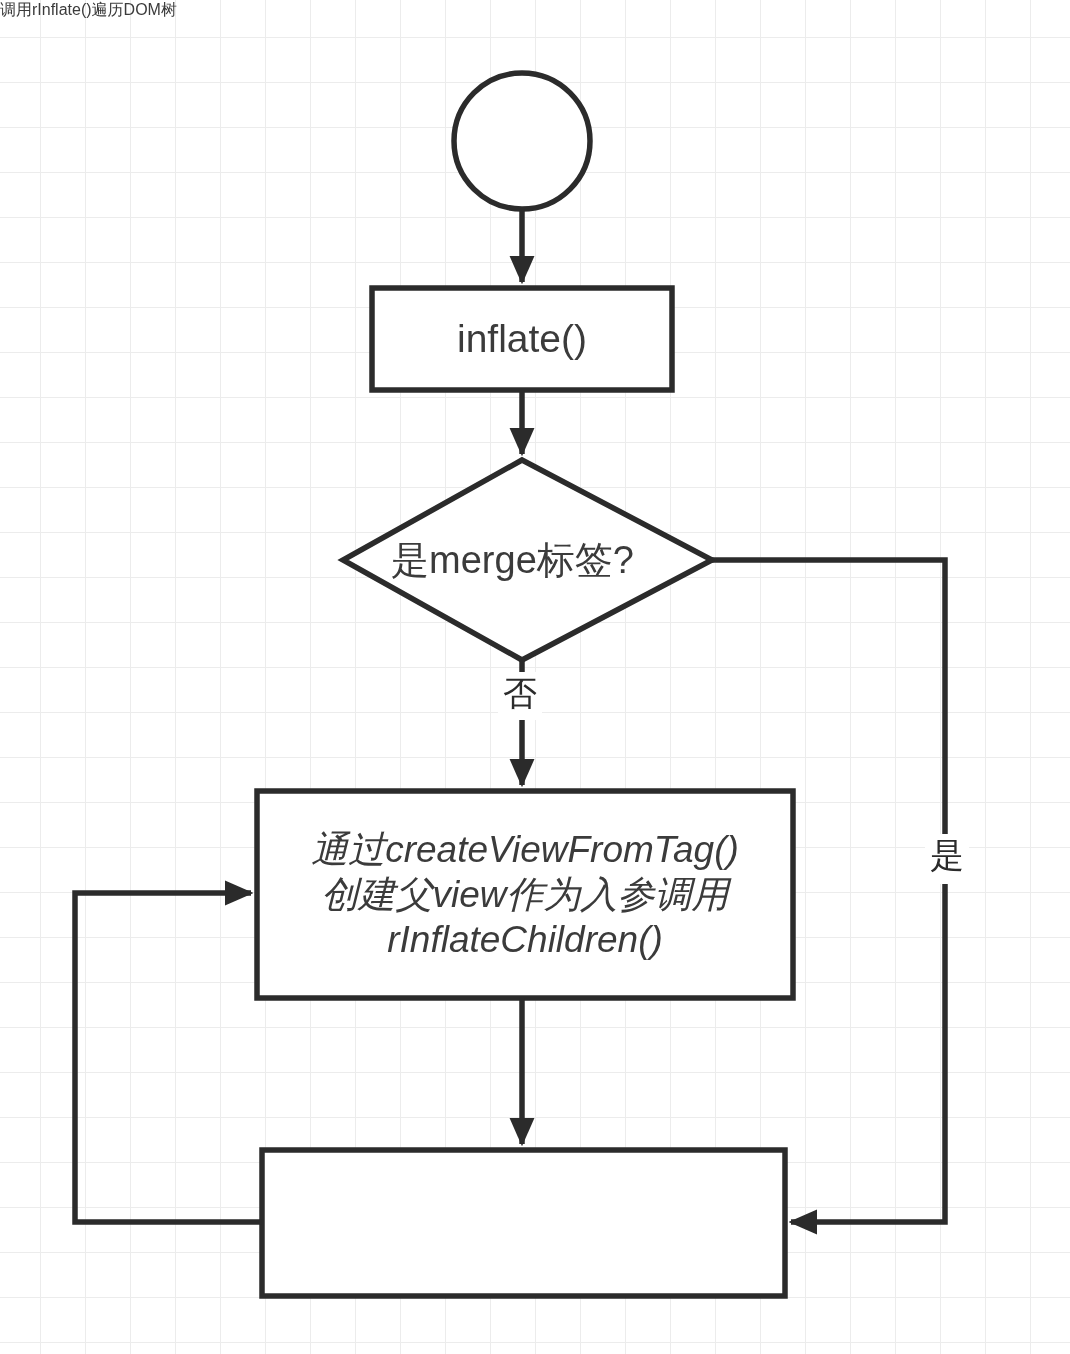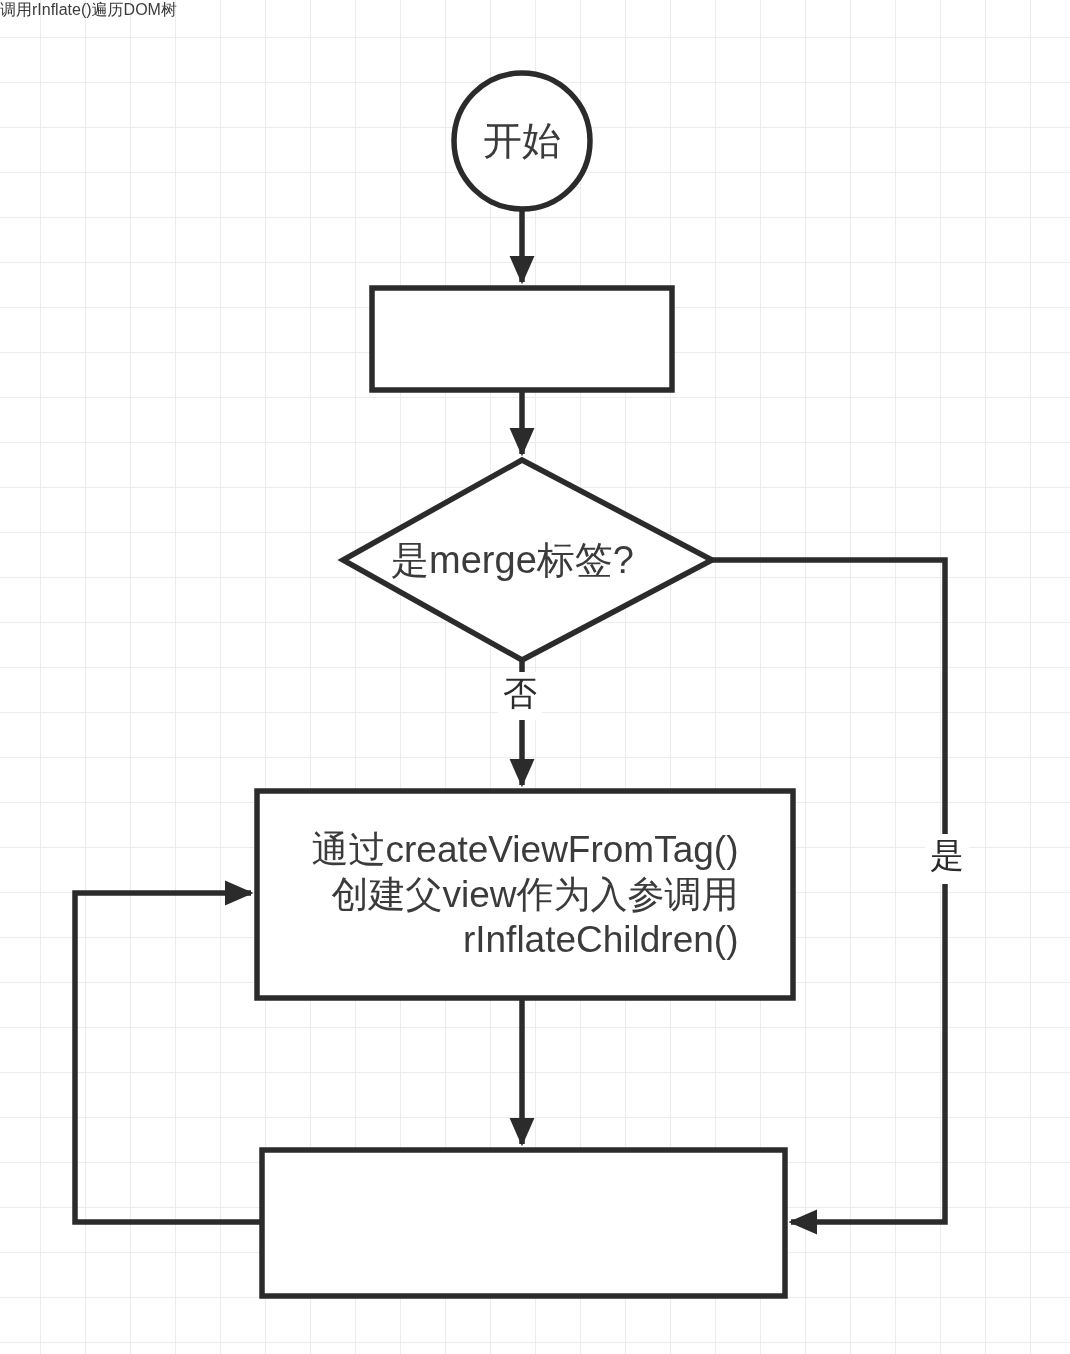--- a/index.html
+++ b/index.html
@@ -27,37 +27,37 @@
     left: 0;
     top: 0;
     width: 1070px;
     height: 1354px;
   }
   .node-label {
     position: absolute;
     display: flex;
     align-items: center;
     justify-content: center;
-    text-align: right;
+    text-align: center;
     color: #3b3b3b;
     line-height: 1.22;
     white-space: pre-line;
     pointer-events: none;
   }
   .edge-label {
     position: absolute;
     color: #2b2b2b;
     background: #ffffff;
     text-align: center;
     line-height: 1;
   }
   #lbl-start   { left: 454px; top: 73px;  width: 136px; height: 136px; font-size: 39px; }
   #lbl-inflate { left: 372px; top: 288px; width: 300px; height: 102px; font-size: 39px; }
   #lbl-merge   { left: 328px; top: 460px; width: 369px; height: 200px; font-size: 38px; }
-  #lbl-create  { left: 257px; top: 791px; width: 536px; height: 207px; font-size: 37px; }
+  #lbl-create  { left: 257px; top: 791px; width: 536px; height: 207px; font-size: 37px; font-style: italic; }
   #lbl-no      { left: 498px; top: 672px; width: 44px; height: 44px; font-size: 34px; padding-top: 4px; }
   #lbl-yes     { left: 925px; top: 834px; width: 44px; height: 46px; font-size: 34px; padding-top: 4px; }
 </style>
 </head>
 <body>
 
 <div id="canvas">
 
   <svg id="diagram" viewBox="0 0 1070 1354">
     <defs>
@@ -82,22 +82,22 @@
 
     <path d="M 522 660 L 522 785" fill="none" stroke="#2b2b2b" stroke-width="5.5" marker-end="url(#arrow)"></path>
 
     <path d="M 522 998 L 522 1144" fill="none" stroke="#2b2b2b" stroke-width="5.5" marker-end="url(#arrow)"></path>
 
     <path d="M 712 560 L 945 560 L 945 1222 L 791 1222" fill="none" stroke="#2b2b2b" stroke-width="5.5" stroke-linejoin="miter" marker-end="url(#arrow)"></path>
 
     <path d="M 262 1222 L 75 1222 L 75 893 L 251 893" fill="none" stroke="#2b2b2b" stroke-width="5.5" stroke-linejoin="miter" marker-end="url(#arrow)"></path>
   </svg>
 
-  <div class="node-label" id="lbl-start">开始</div>
 
+  <div class="node-label" id="lbl-inflate">inflate()</div>
 
   <div class="node-label" id="lbl-merge">是merge标签?</div>
 
   <div class="node-label" id="lbl-create">通过createViewFromTag()
 创建父view作为入参调用
 rInflateChildren()</div>
 
   <div class="node-label" id="lbl-rinflate">调用rInflate()遍历DOM树</div>
 
   <div class="edge-label" id="lbl-no">否</div>

